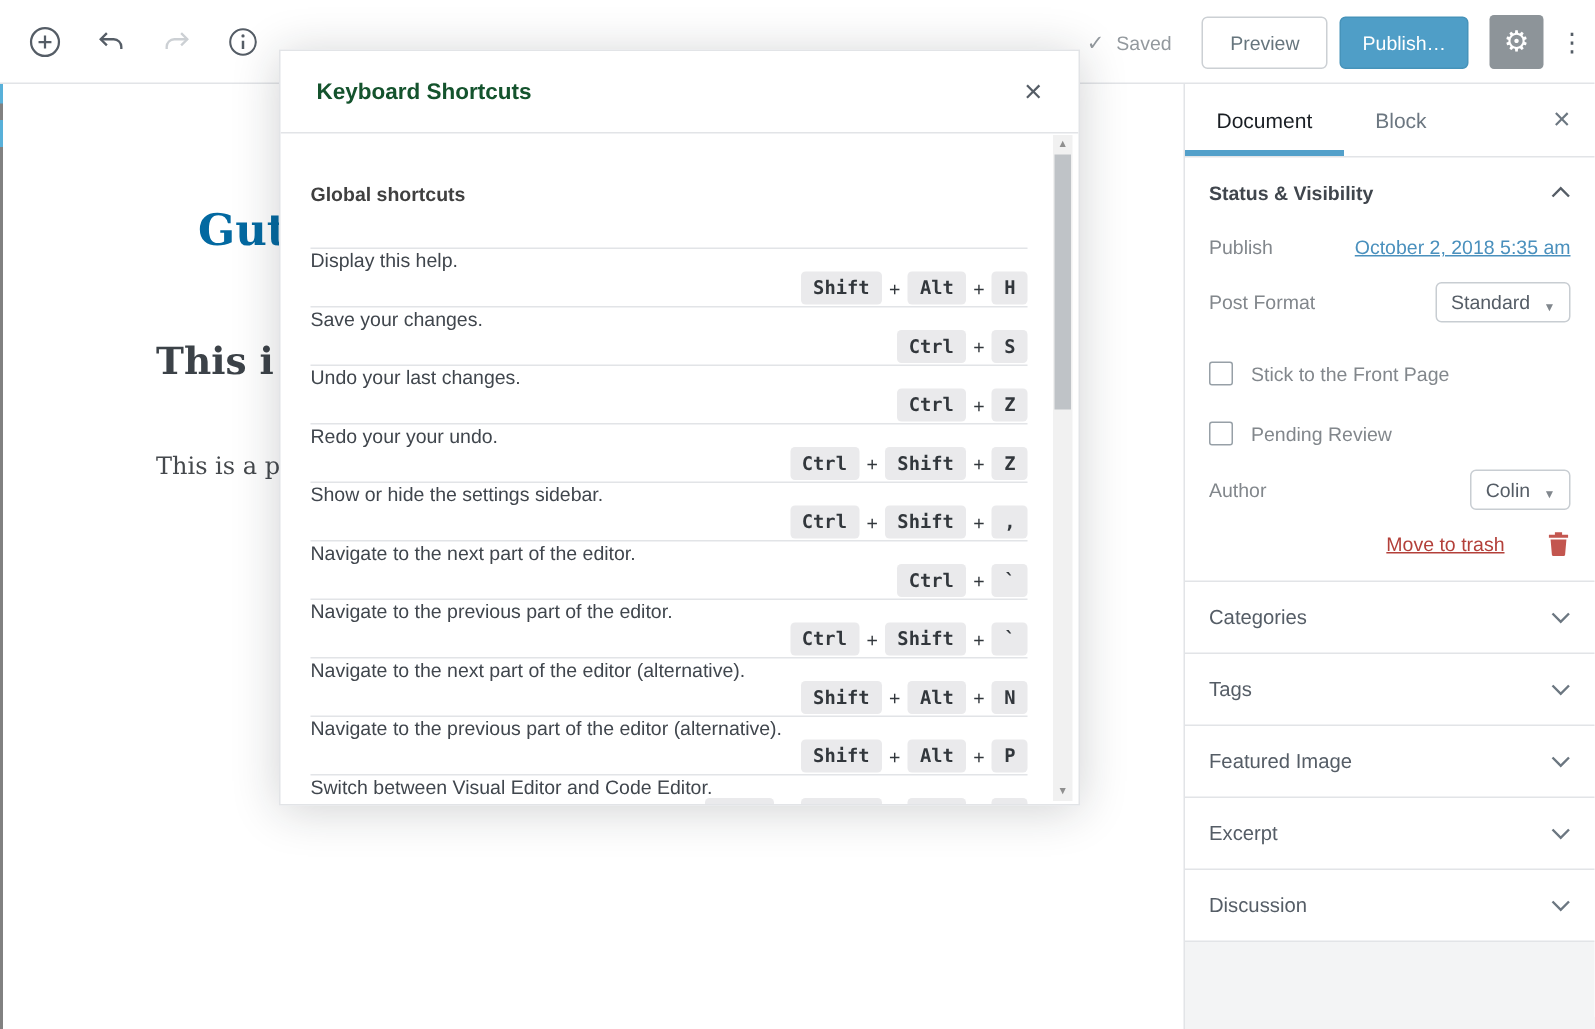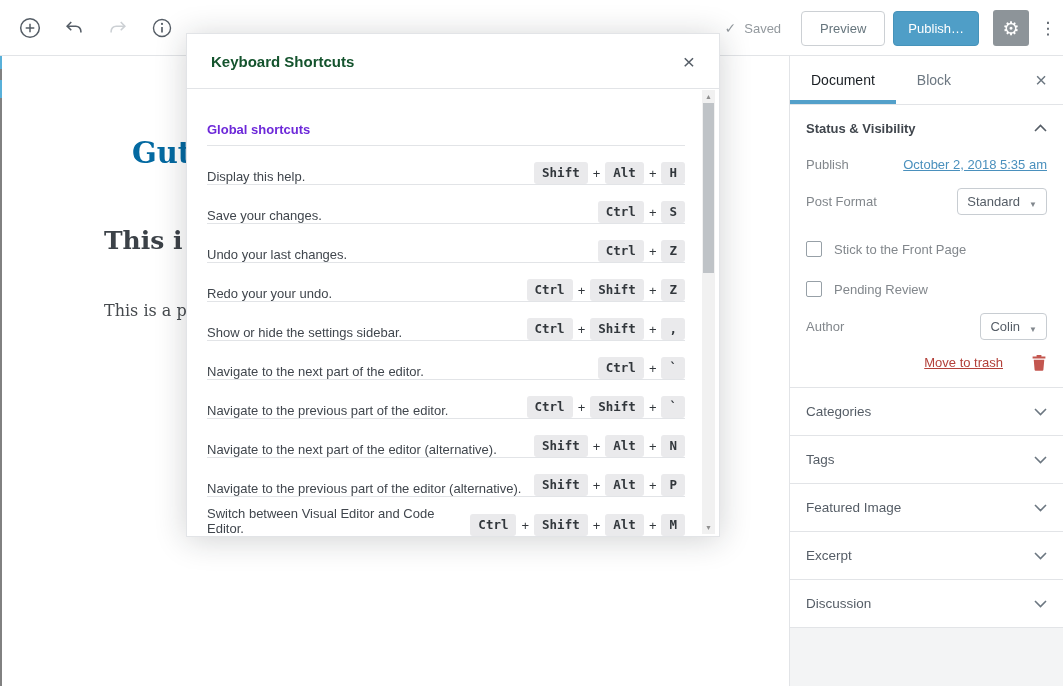--- a/index.html
+++ b/index.html
@@ -36,24 +36,24 @@
   .editor-para { position:absolute; left:104px; top:301px; font-family:"DejaVu Serif", serif;
     font-size:16px; color:#45494d; z-index:1; }
 
   
   .modal { position:absolute; left:186px; top:33px; width:534px; height:504px; background:#fff;
     border:1px solid #e2e4e7; box-shadow:0 3px 30px rgba(25,30,35,.2); z-index:20; overflow:hidden; }
   .modal-header { height:55px; border-bottom:1px solid #e2e4e7; display:flex; align-items:center; padding:0 24px; }
   .modal-title { font-size:15px; font-weight:bold; color:#14532d; }
   .modal-close { margin-left:auto; background:none; border:none; font-size:21px; color:#555d66; cursor:pointer; line-height:1; }
   .modal-content { position:absolute; top:56px; left:0; right:0; bottom:0; padding:16px 20px 0 20px; }
-  .sc-section { margin-top:16px; padding-bottom:8px; border-bottom:1px solid #e2e4e7;
-    font-size:13px; font-weight:bold; color:#6d28d9; margin-right:14px; }
+  .sc-section { margin-top:16px; padding-bottom:28px; border-bottom:1px solid #e2e4e7;
+    font-size:13px; font-weight:bold; color:#404040; margin-right:14px; }
   .sc-rows { margin-right:14px; }
-  .sc-row { height:39px; display:flex; align-items:flex-end; border-bottom:1px solid #e2e4e7; }
+  .sc-row { height:39px; display:flex; align-items:flex-start; border-bottom:1px solid #e2e4e7;flex-direction:column; }
   .sc-row:last-child { border-bottom:none; }
   .sc-desc { font-size:13px; color:#40464d; }
   .sc-keys { margin-left:auto; display:flex; align-items:center; }
   .sc-keys kbd { background:#eaeaec; border-radius:3px; padding:3px 8px 4px;
     font-family:"DejaVu Sans Mono", monospace; font-size:12.5px; font-weight:bold; color:#32373c; }
   .sc-keys .plus { margin:0 5px; font-size:13px; color:#32373c; }
 
   
   .m-scroll { position:absolute; top:56px; right:4px; bottom:2px; width:13px; background:#f1f1f1; }
   .m-scroll .arr { position:absolute; left:0; right:0; text-align:center; font-size:7px; color:#8f8f8f; }

